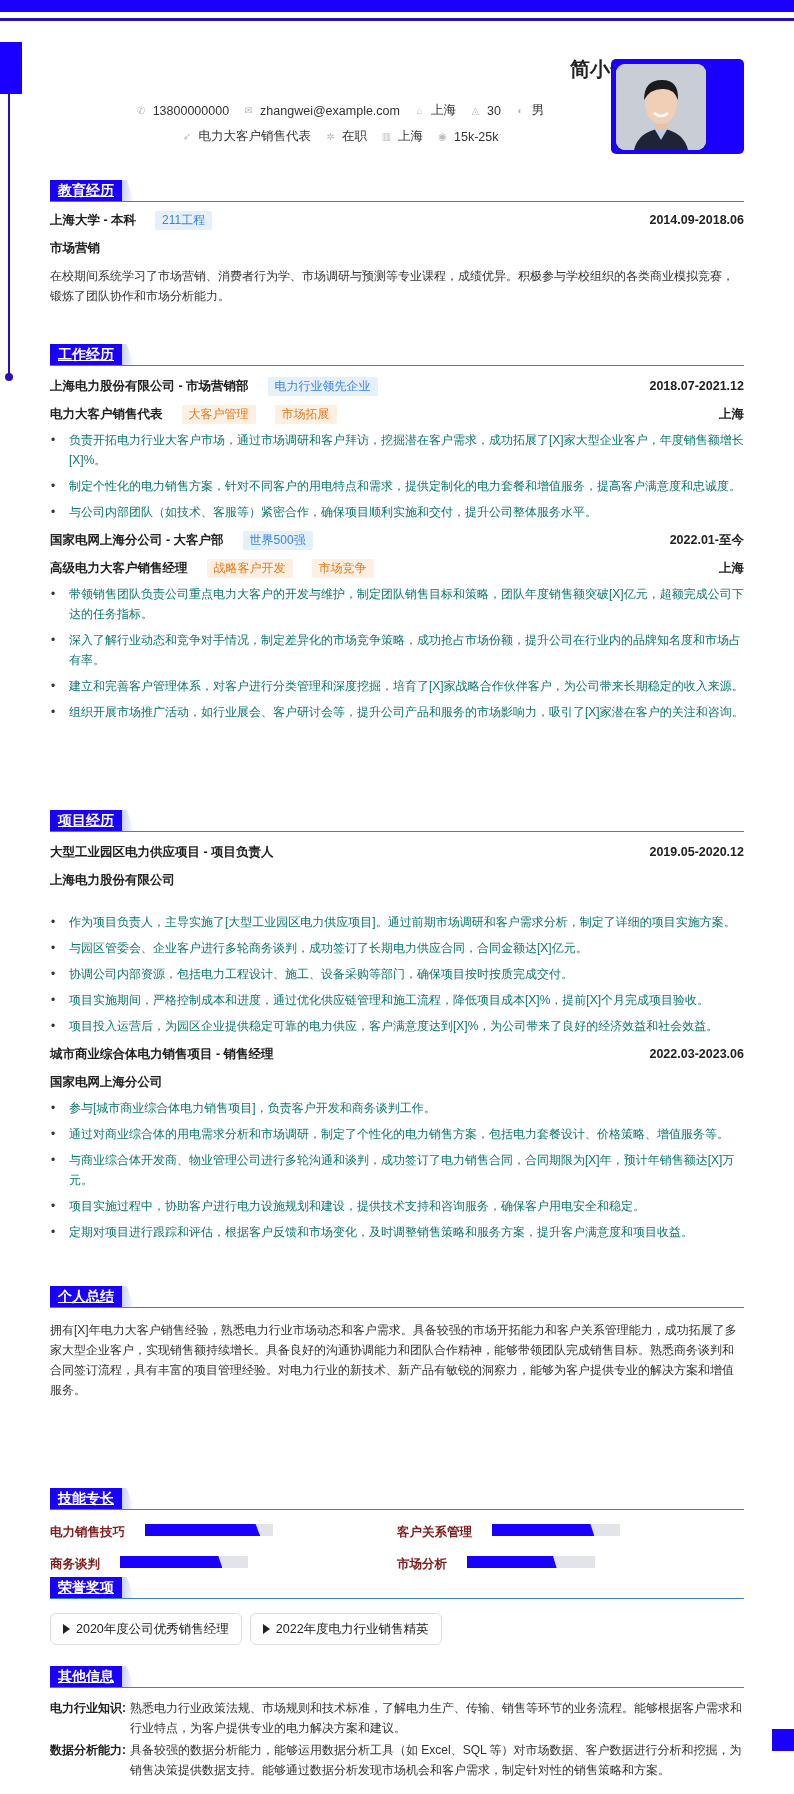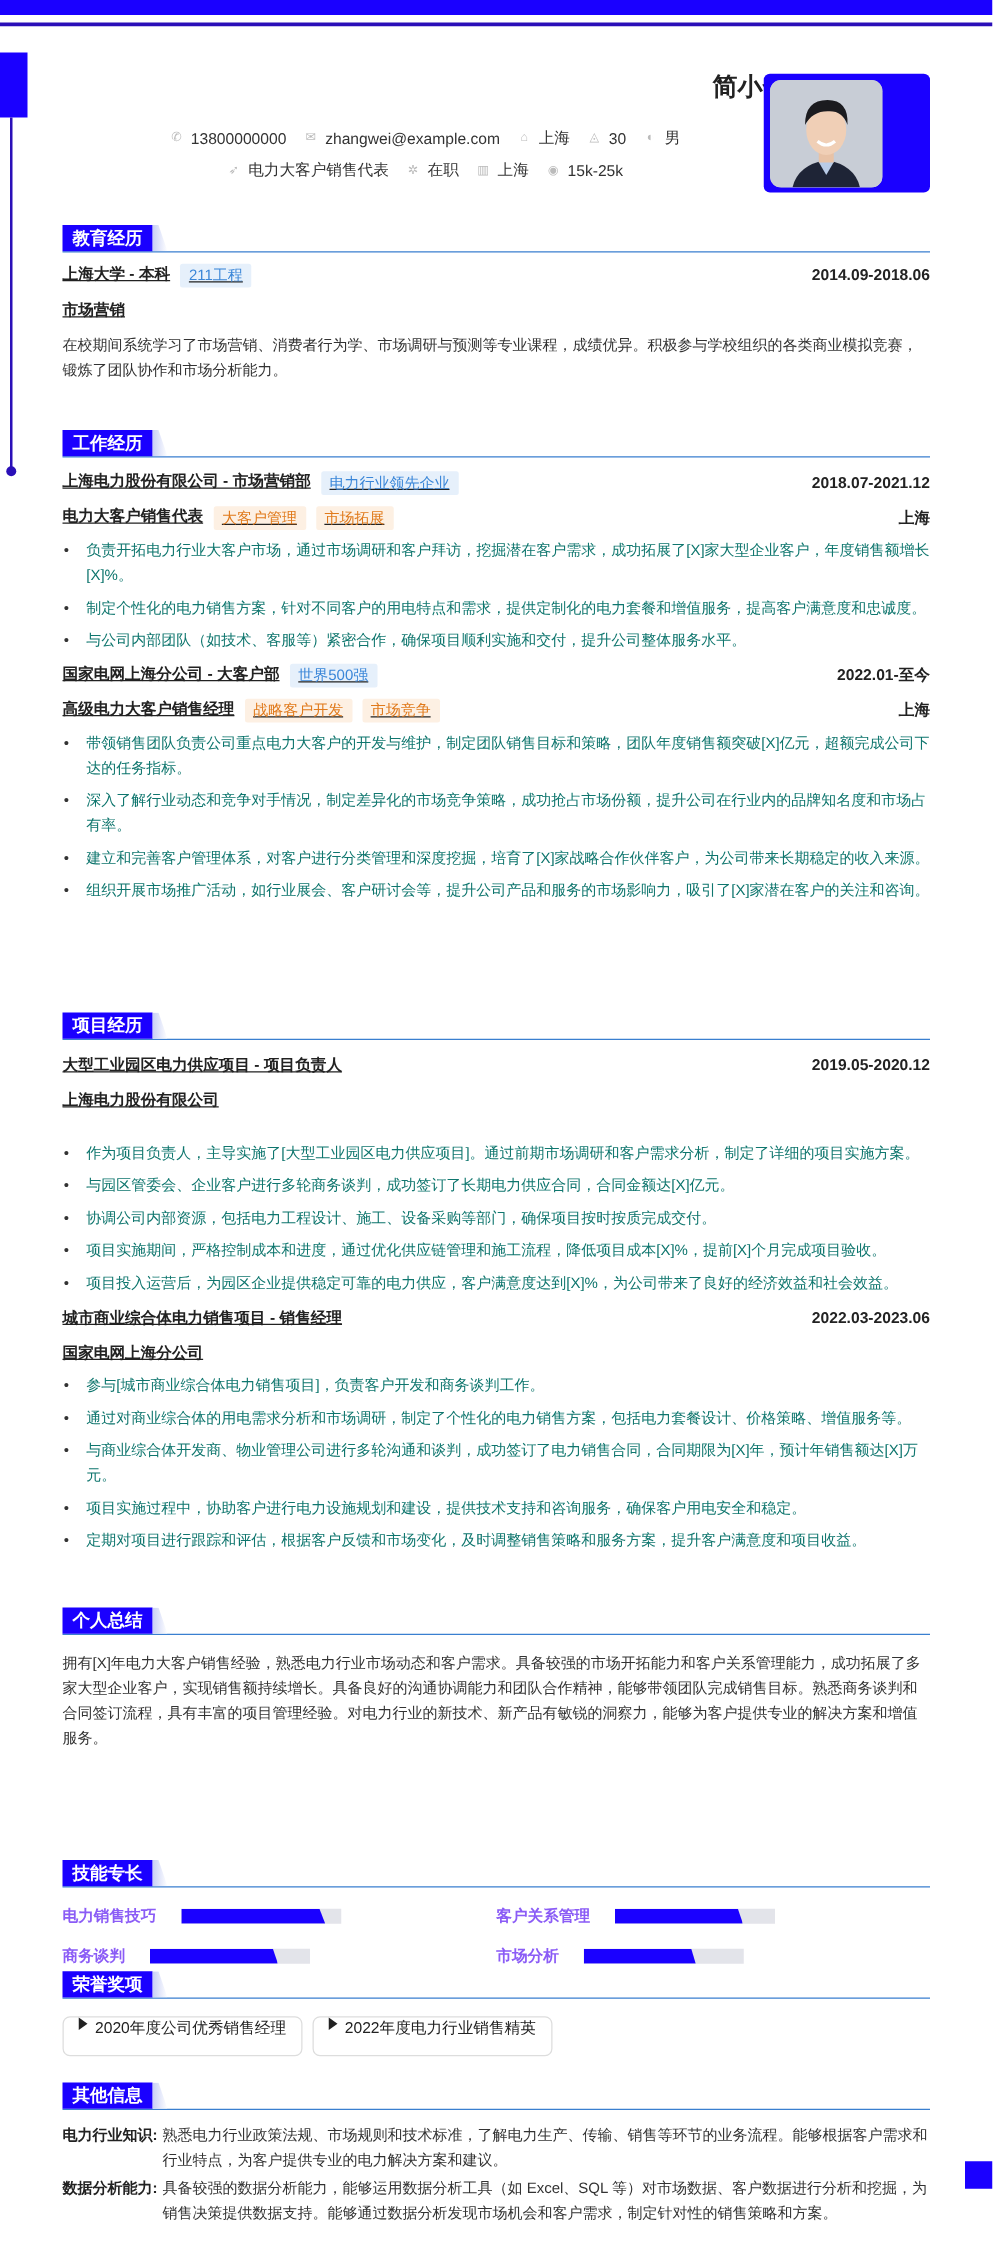--- a/index.html
+++ b/index.html
@@ -18,41 +18,41 @@
     .info-row { position: absolute; left: 0; width: 580px; display: flex; justify-content: center; align-items: center; gap: 14px; font-size: 12.5px; color: #333; }
     .info-row.r1 { top: 52px; }
     .info-row.r2 { top: 78px; }
     .info-item { display: flex; align-items: center; gap: 6px; }
     .ico { width: 11px; height: 11px; display: inline-block; color: #bbb; font-size: 10px; line-height: 11px; text-align: center; }
     .photo-frame { position: absolute; left: 561px; top: 9px; width: 133px; height: 95px; background: #1a00ff; border-radius: 5px; }
     .photo { position: absolute; left: 5px; top: 5px; width: 90px; height: 86px; background: #c8cdd6; border-radius: 9px; overflow: hidden; }
 
     .section { position: absolute; left: 50px; width: 694px; }
     .sec-title { position: relative; height: 22px; border-bottom: 1.5px solid #3a7fd0; }
-    .sec-label { position: absolute; left: 0; top: 0; height: 21px; padding: 0 8px; background: #1a00ff; color: #fff; font-size: 14px; font-weight: bold; line-height: 21px; }
+    .sec-label { position: absolute; left: 0; top: 0; height: 21px; padding: 0 8px; background: #1a00ff; color: #fff; font-size: 14px; font-weight: bold; line-height: 21px; text-decoration: underline; }
     .sec-label::after { content: ""; position: absolute; right: -12px; top: 0; width: 12px; height: 21px; background: linear-gradient(90deg, #c7cff5, #ffffff); clip-path: polygon(0 0, 40% 0, 100% 100%, 0 100%); }
 
     .row { display: flex; justify-content: space-between; align-items: center; height: 24px; font-size: 12.5px; }
-    .row .left { display: flex; gap: 8px; font-weight: bold; color: #222; text-decoration: underline; }
+    .row .left { display: flex; align-items: center; gap: 19px; font-weight: bold; color: #222; }
     .row .right { font-weight: bold; color: #222; }
     .tag { font-weight: normal; font-size: 12px; padding: 1px 7px; border-radius: 2px; }
     .tag.blue { background: #e6f0fb; color: #3a86d8; }
     .tag.orange { background: #fdf0e3; color: #e07a1c; }
     .para { font-size: 12px; line-height: 20px; color: #333; }
     .bullets { list-style: none; }
     .bullets li { position: relative; padding-left: 19px; font-size: 12px; line-height: 20px; color: #0f766e; margin-bottom: 6px; }
     .bullets li::before { content: "•"; position: absolute; left: 1px; top: 0; color: #333; }
 
     .skills { display: grid; grid-template-columns: 1fr 1fr; row-gap: 14px; margin-top: 14px; }
-    .skill { display: flex; align-items: center; gap: 20px; font-size: 12.5px; font-weight: bold; color: #8b5cf6; height: 18px; }
+    .skill { display: flex; gap: 20px; font-size: 12.5px; font-weight: bold; color: #7f1d1d; height: 18px; }
     .skill-bar { position: relative; width: 128px; height: 12px; background: #e3e4ea; }
     .skill-fill { position: absolute; left: 0; top: 0; height: 12px; background: #1a00ff; clip-path: polygon(0 0, 96% 0, 100% 100%, 0 100%); }
 
     .awards { display: flex; gap: 8px; margin-top: 14px; }
-    .award { display: flex; align-items: flex-start; gap: 6px; height: 32px; padding: 0 12px; border: 1px solid #ddd; border-radius: 6px; font-size: 12.5px; color: #222; }
+    .award { display: flex; align-items: center; gap: 6px; height: 32px; padding: 0 12px; border: 1px solid #ddd; border-radius: 6px; font-size: 12.5px; color: #222; }
     .award .tri { width: 0; height: 0; border-top: 5px solid transparent; border-bottom: 5px solid transparent; border-left: 7px solid #222; }
 
     .other-row { display: flex; font-size: 12px; line-height: 20px; color: #333; margin-top: 2px; }
     .other-label { font-weight: bold; color: #222; white-space: nowrap; }
   </style>
 </head>
 <body>
 
 <div class="top-bar"></div>
 <div class="top-line"></div>

